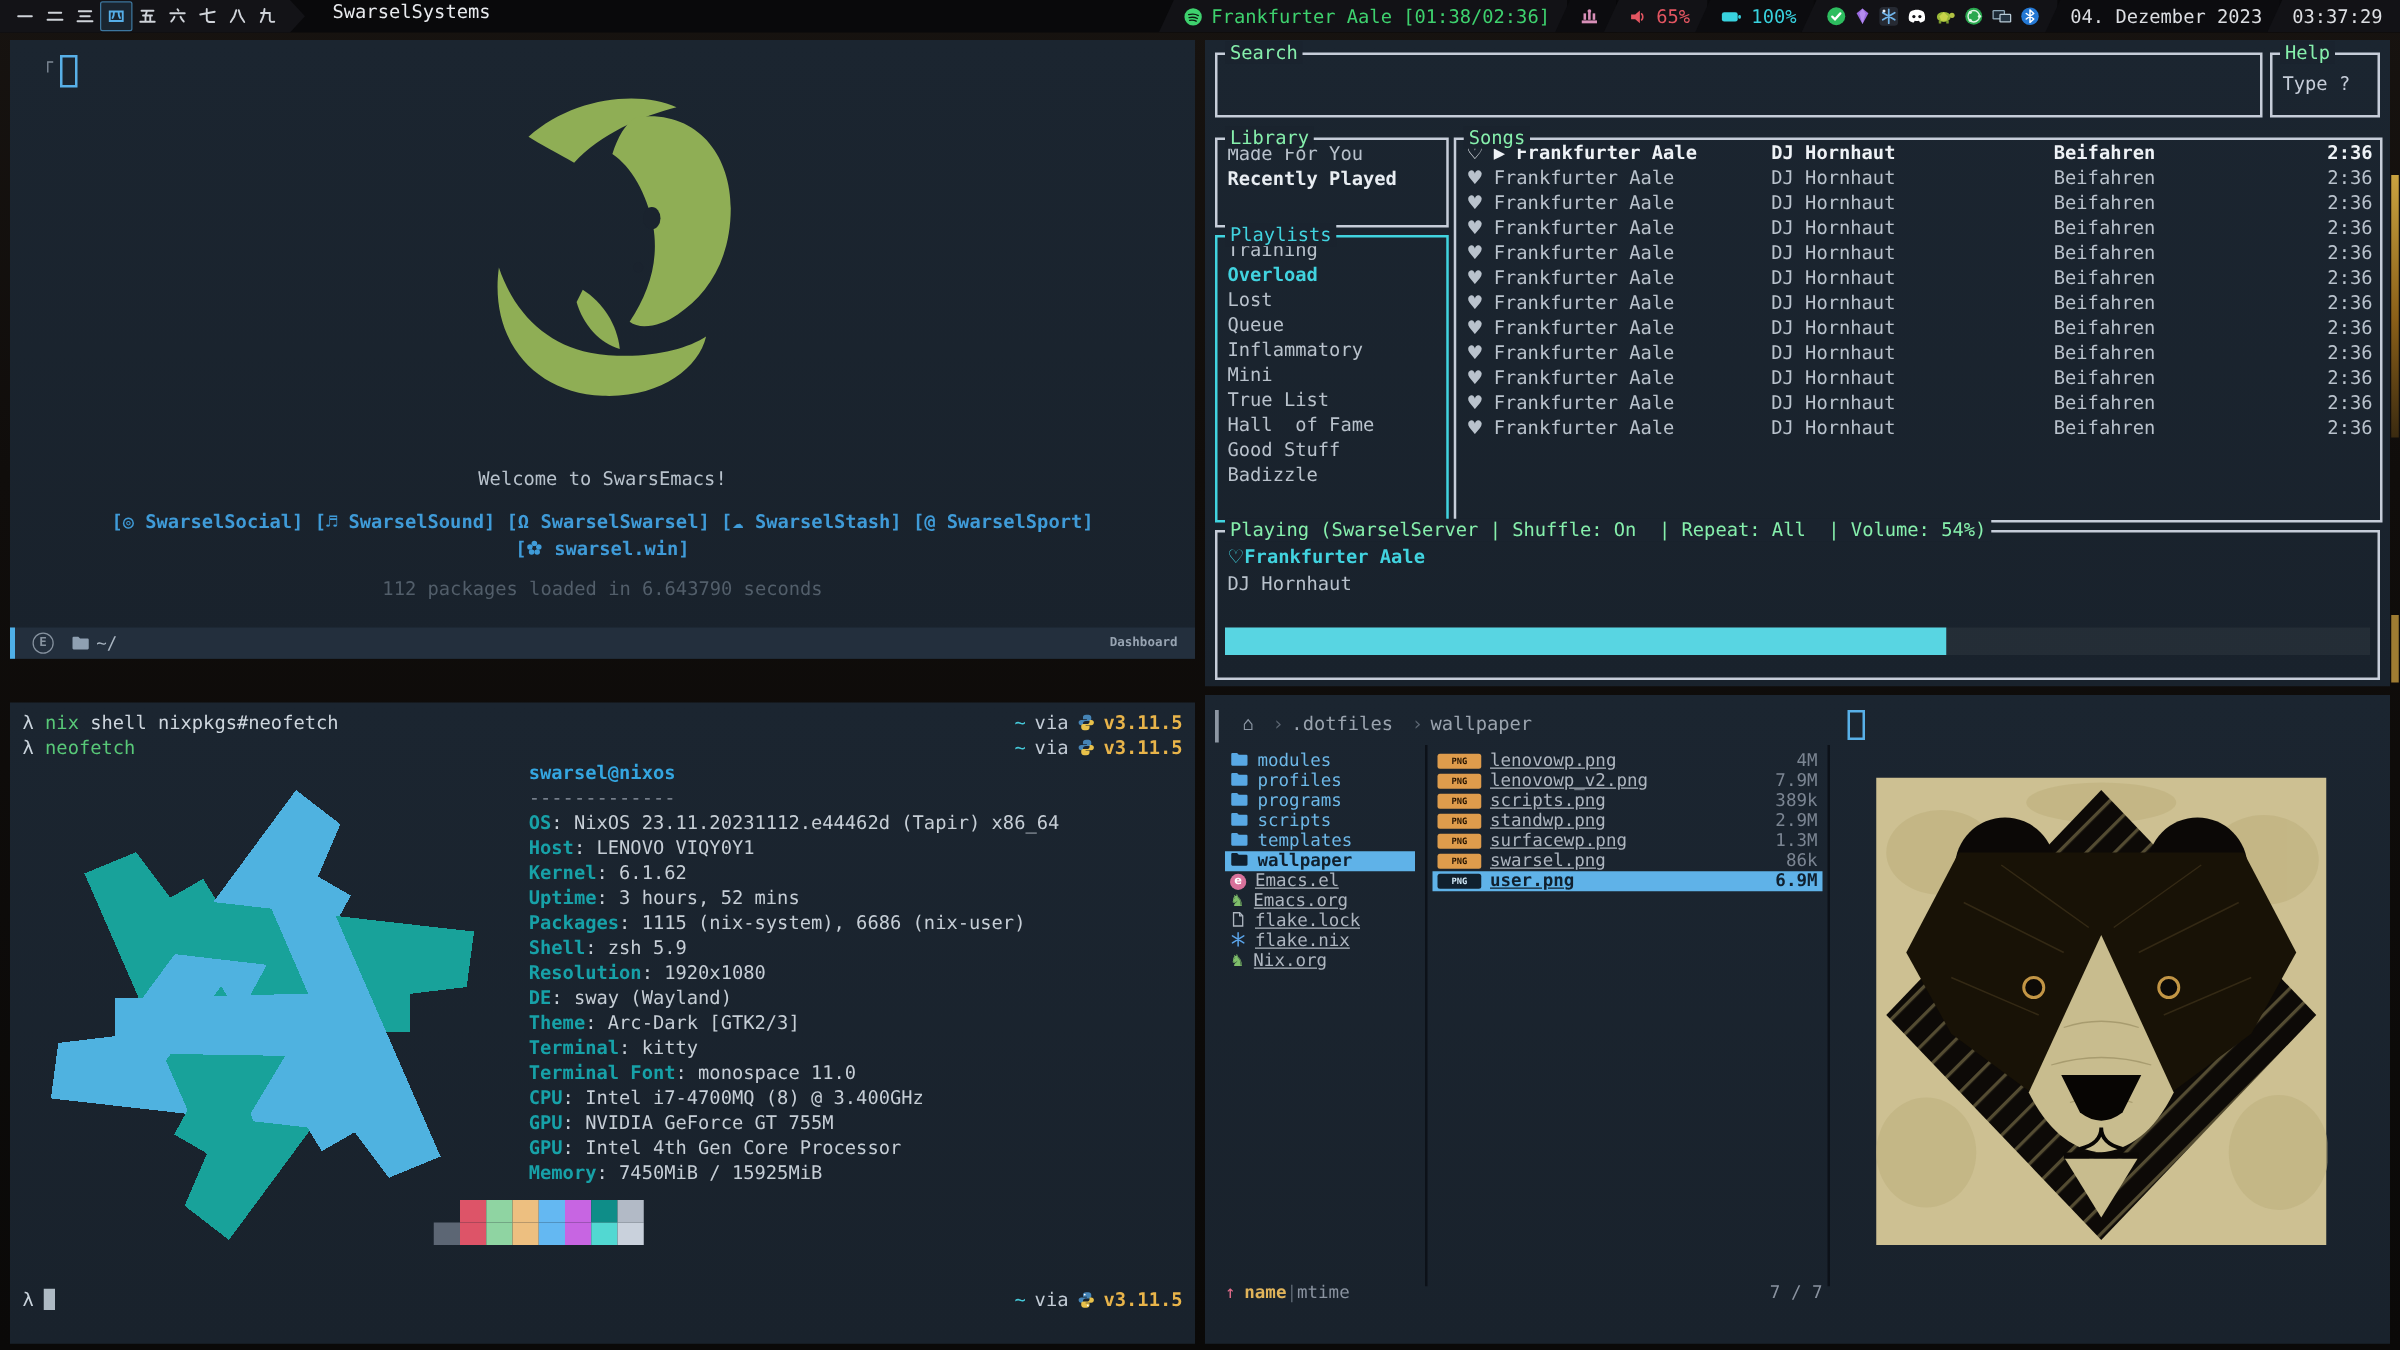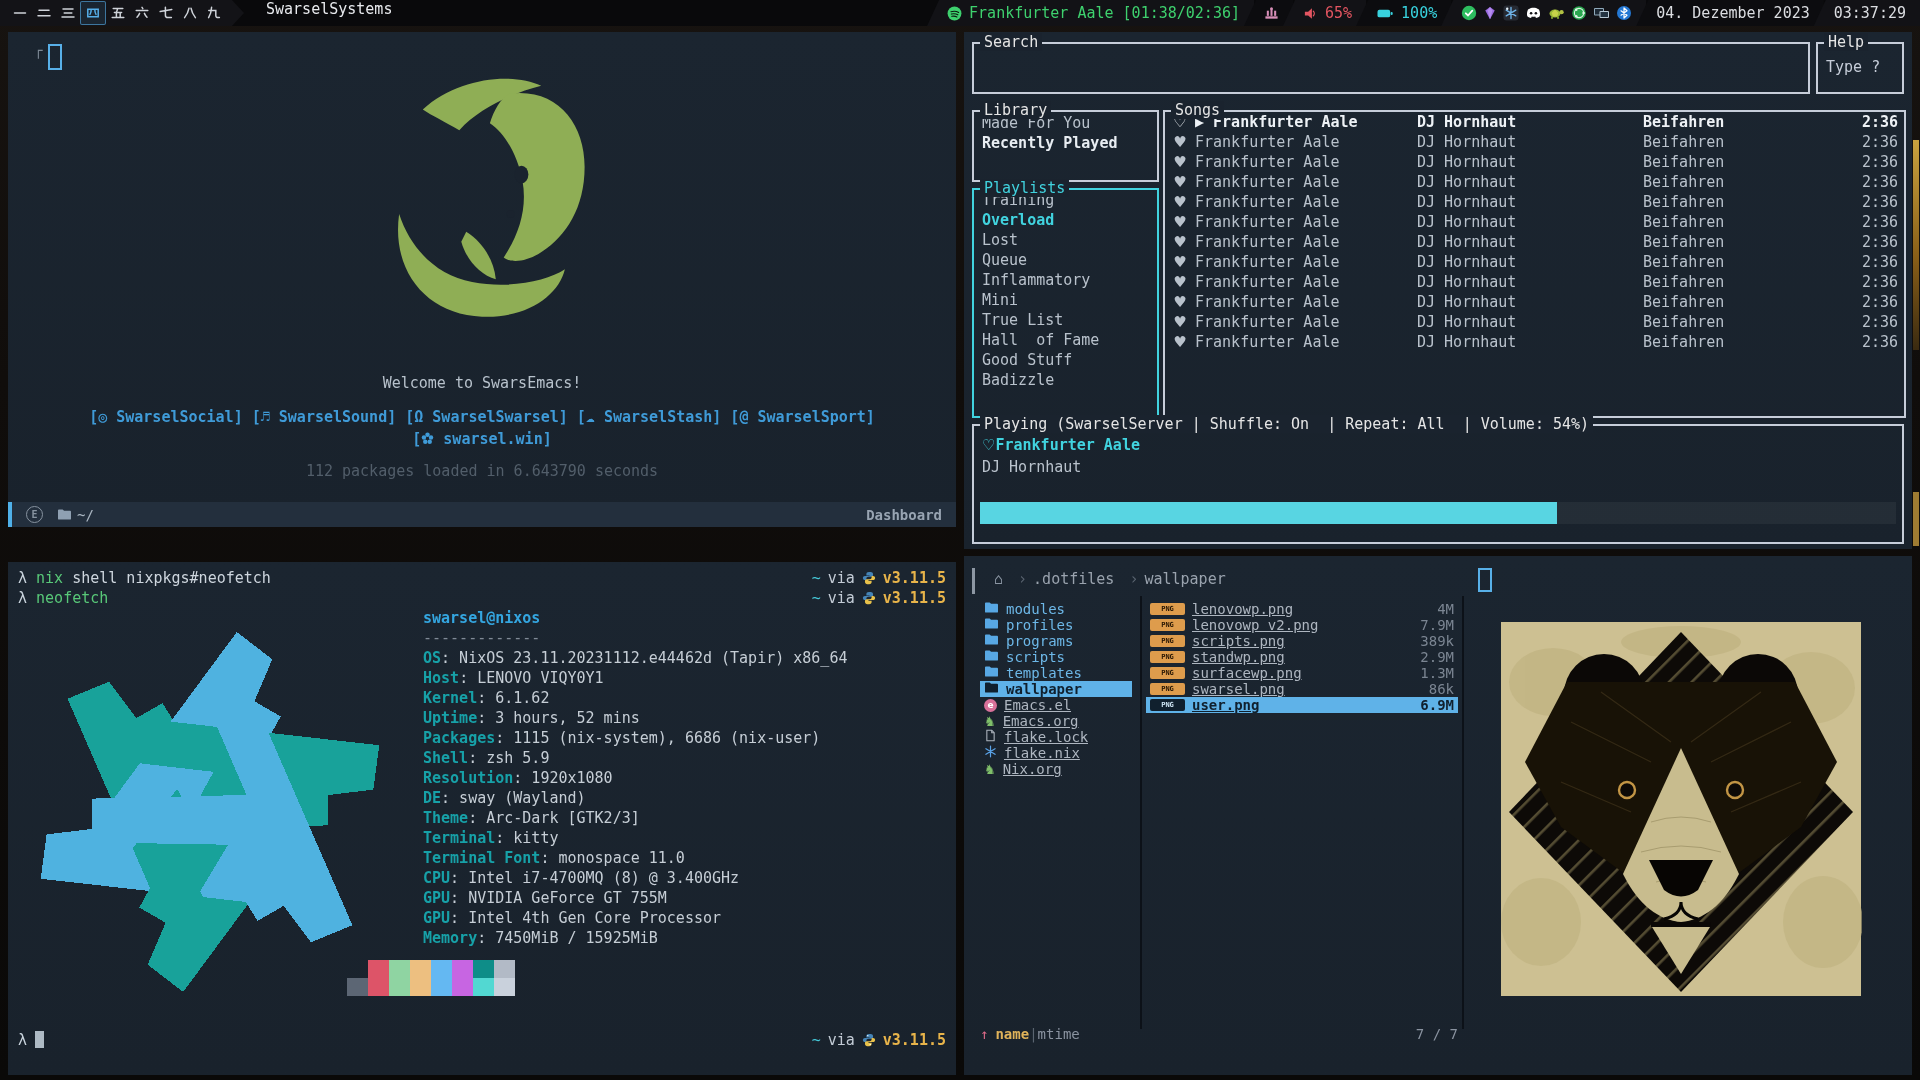--- a/index.html
+++ b/index.html
@@ -47,25 +47,25 @@
   .dash-btn{color:#3f9bd8;font-weight:bold;cursor:pointer;}
   .dash-site-row{position:absolute;left:0;top:398px;width:100%;text-align:center;color:#3f9bd8;font-weight:bold;}
   .dash-site-row svg{vertical-align:-1px;}
   .load-msg{position:absolute;left:0;top:430px;width:100%;text-align:center;color:#525e6a;}
   .modeline{position:absolute;left:0;bottom:0;width:100%;height:25px;background:#232f3d;display:flex;align-items:center;}
   .modeline-bar{width:4px;height:25px;background:#4fb0e8;}
   .modeline-e{width:15px;height:15px;border-radius:50%;border:1.5px solid #8793a0;color:#8793a0;
     font-size:10px;display:flex;align-items:center;justify-content:center;margin-left:14px;font-weight:bold;}
   .modeline-folder{margin-left:14px;color:#8fa0b2;}
   .modeline-path{margin-left:5px;color:#aab6c2;font-size:14px;}
-  .modeline-mode{margin-left:auto;margin-right:14px;color:#98a4b2;font-weight:bold;font-size:14px;text-align:right;}
+  .modeline-mode{margin-left:auto;margin-right:14px;color:#98a4b2;font-weight:bold;font-size:10px;text-align:right;}
 
   
   .tui-box{position:absolute;border:2px solid #c6cdd9;}
-  .tui-label{position:absolute;top:-11px;left:6px;background:#1a232e;padding:0 4px;color:#e5e5e5;white-space:pre;}
+  .tui-label{position:absolute;top:-11px;left:6px;background:#1a232e;padding:0 4px;color:#86efac;white-space:pre;}
   .box-search{left:8px;top:10px;width:834px;height:48px;}
   .box-help{left:852px;top:10px;width:84px;height:48px;}
   .help-text{position:absolute;left:8px;top:14px;color:#c6cdd9;}
   .box-library{left:8px;top:78px;width:183px;height:68px;}
   .lib-item{padding:2px 0 0 8px;color:#b9c2cc;cursor:pointer;}
   .lib-item.bold{color:#e8edf2;font-weight:bold;}
   .box-playlists{left:8px;top:156px;width:183px;height:226px;border-color:#41d3df;}
   .box-playlists .tui-label{color:#41d3df;}
   .pl-item{padding:0 0 0 8px;height:20px;line-height:20px;color:#b9c2cc;white-space:pre;cursor:pointer;}
   .pl-item.selected{color:#41d3df;font-weight:bold;}

